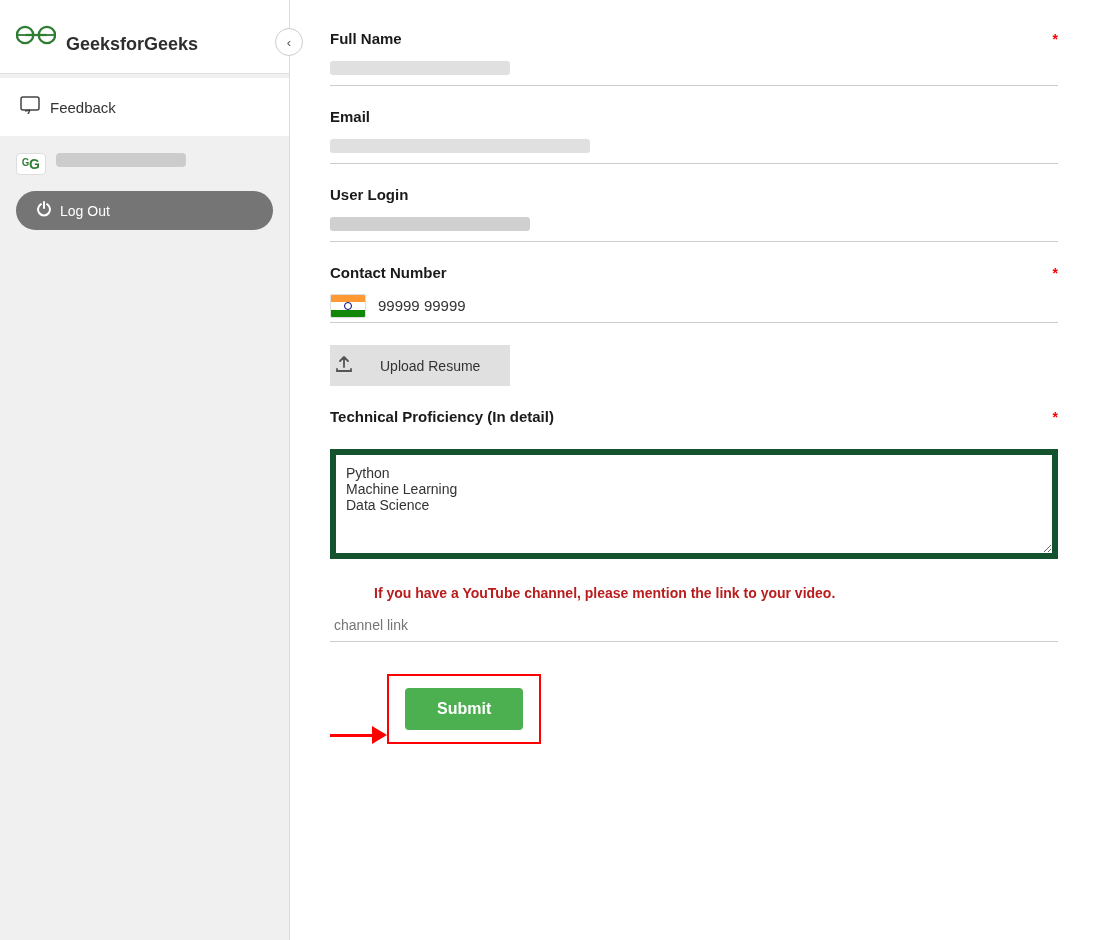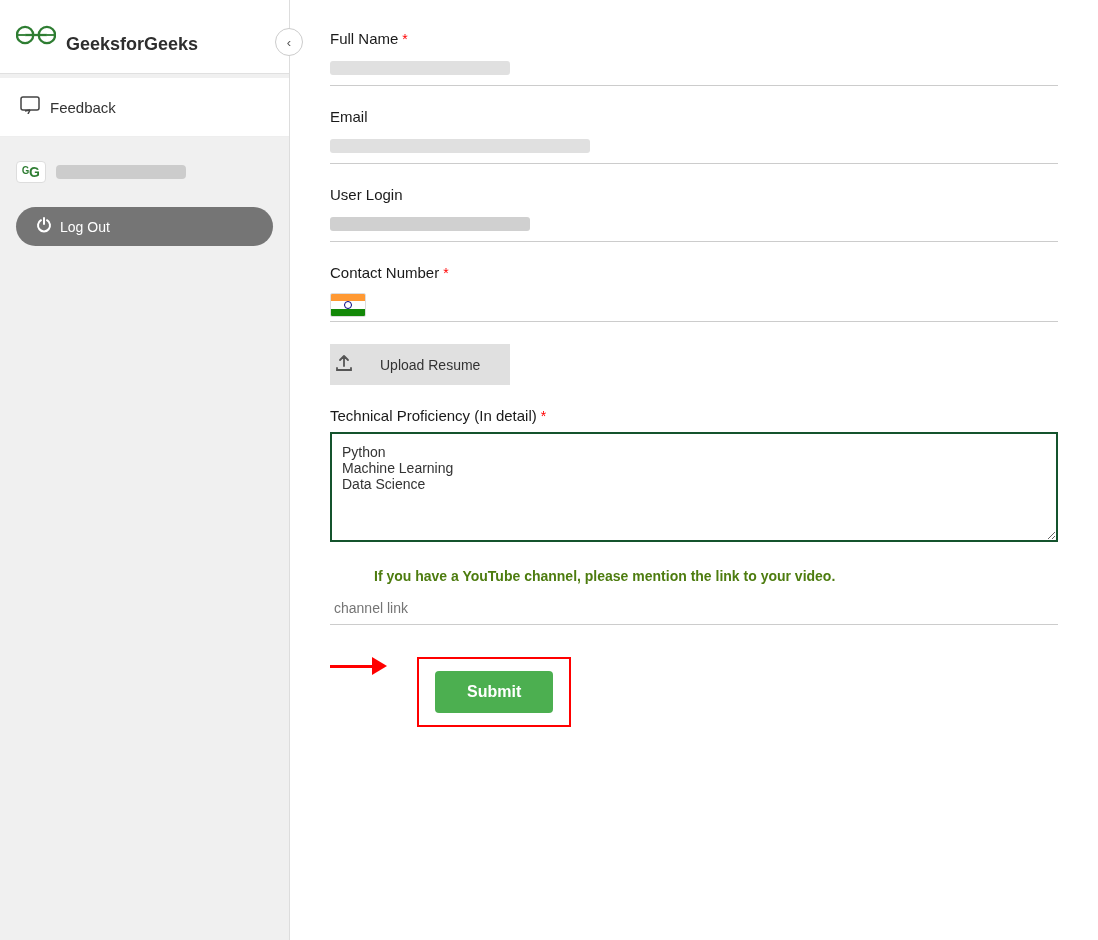--- a/index.html
+++ b/index.html
@@ -81,23 +81,22 @@
       margin-right: 10px;
       color: #444;
     }
 
     .sidebar-feedback-label {
       font-size: 15px;
       color: #333;
     }
 
     .sidebar-user-section {
-      padding: 24px 16px;
-      display: flex;
-      align-items: center;
+      padding: 16px 16px;
+      display: flex;
       gap: 10px;
     }
 
     .user-avatar-gfg {
       font-size: 14px;
       font-weight: bold;
       color: #2e7d32;
       background: #fff;
       border: 1px solid #ddd;
       border-radius: 4px;
@@ -136,26 +135,27 @@
       overflow-y: auto;
       padding: 30px 40px;
     }
 
     .form-field {
       margin-bottom: 22px;
     }
 
     .field-label {
       font-size: 15px;
-      font-weight: normal;
+      font-weight: bold;
       color: #1a1a1a;
       margin-bottom: 8px;
       display: flex;
       align-items: center;
       gap: 4px;
+      justify-content: space-between;
     }
 
     .required-star {
       color: red;
       font-size: 14px;
     }
 
     .field-input {
       width: 100%;
       border: none;
@@ -221,34 +221,35 @@
       display: flex;
       align-items: center;
       gap: 27px;
       color: #333;
       margin-bottom: 12px;
       min-width: 180px;
     }
 
     .textarea-field {
       width: 100%;
-      border: 2px solid #14532d;
+      border: 6px solid #14532d;
       padding: 10px;
       font-size: 14px;
       color: #333;
       min-height: 110px;
       outline: none;
       resize: vertical;
       font-family: Arial, sans-serif;
+      margin-top: 16px;
     }
 
     .youtube-label {
       font-size: 14px;
       font-weight: bold;
-      color: #4d7c0f;
+      color: #b91c1c;
       margin-bottom: 8px;
       padding-left: 44px;
     }
 
     .submit-btn {
       background: #4caf50;
       color: #fff;
       border: none;
       padding: 12px 32px;
       font-size: 16px;
@@ -351,20 +352,21 @@
       <span class="required-star">*</span>
     </div>
     <div class="contact-row">
       <div class="flag-icon">
         <div class="flag-stripe-orange"></div>
         <div class="flag-stripe-white">
           <div class="flag-chakra"></div>
         </div>
         <div class="flag-stripe-green"></div>
       </div>
+      <input class="phone-input" type="text" value="99999 99999" style="">
     </div>
   </div>
 
   
   <div class="form-field">
     <button class="upload-btn">
       <span>
         <svg width="18" height="18" viewBox="0 0 18 18" fill="none">
           <path d="M9 12V2M9 2L5 6M9 2L13 6" stroke="#555" stroke-width="1.8" stroke-linecap="round" stroke-linejoin="round"></path>
           <path d="M2 14v2h14v-2" stroke="#555" stroke-width="1.8" stroke-linecap="round"></path>
@@ -387,21 +389,21 @@
 Data Science</textarea>
   </div>
 
   
   <div class="form-field">
     <div class="youtube-label">If you have a YouTube channel, please mention the link to your video.</div>
     <input class="field-input" type="text" placeholder="channel link" style="">
   </div>
 
   
-  <div style="position: relative; display: inline-flex; align-items: flex-start; margin-top: 10px; gap: 30px;">
+  <div style="position: relative; display: inline-flex; align-items: flex-end; margin-top: 10px;">
 
     <div style="display: flex; align-items: center; margin-right: 0;">
       <div style="width: 42px; height: 3px; background: red;"></div>
       <div style="width: 0; height: 0; border-top: 9px solid transparent; border-bottom: 9px solid transparent; border-left: 15px solid red;"></div>
     </div>
 
     <div style="border: 2.5px solid red; padding: 12px 16px;">
       <button class="submit-btn">
         <span>Submit</span>
       </button>

